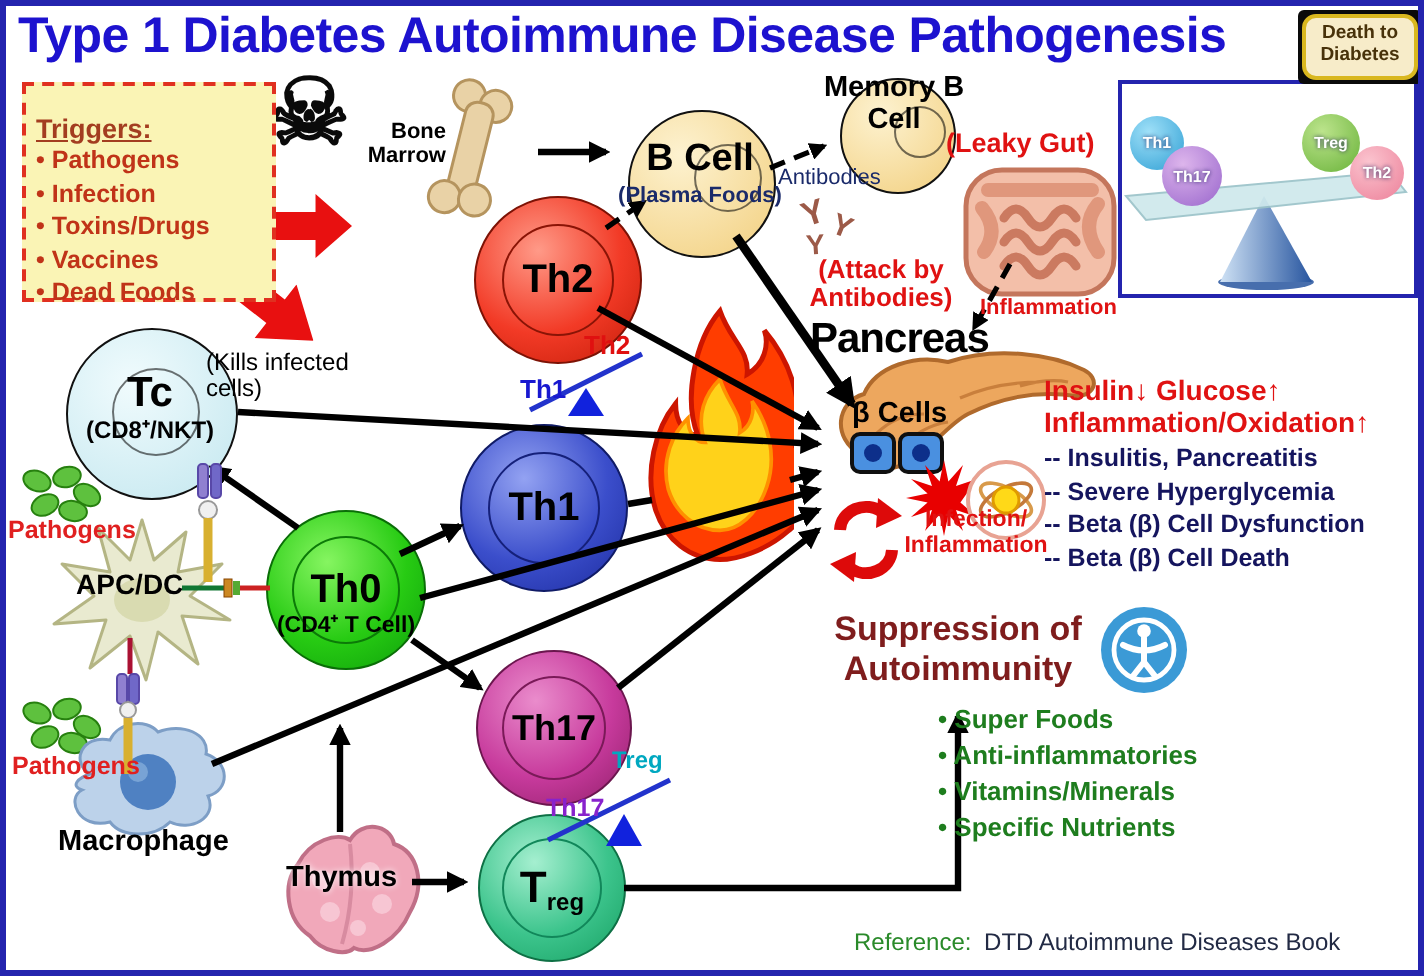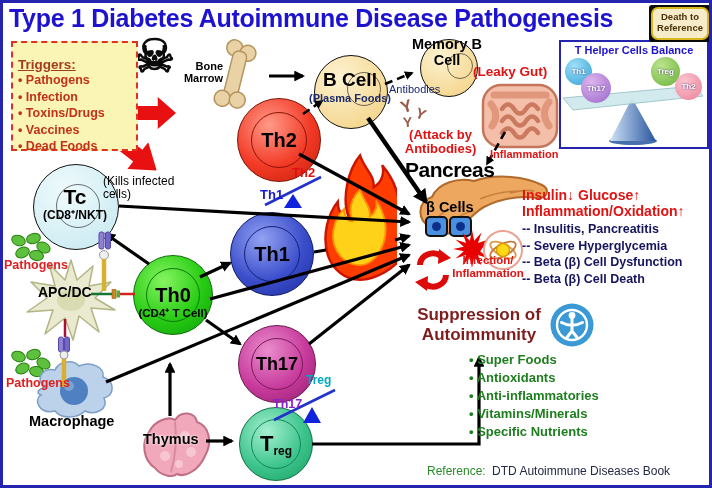--- a/index.html
+++ b/index.html
@@ -40,21 +40,21 @@
         clip-path:polygon(0% 28%,52% 28%,52% 0%,100% 50%,52% 100%,52% 72%,0% 72%);}
   .ylet{position:absolute;font-weight:bold;color:#9c5a48;}
 </style>
 </head>
 <body>
 
 <div id="canvas">
 
   <div id="title" class="lbl">Type 1 Diabetes Autoimmune Disease Pathogenesis</div>
   <div id="badge" class="abs">
-    <div class="inner">Death to Reference</div>
+    <div class="inner">Death to Diabetes</div>
   </div>
 
   <div id="triggers" class="abs">
     <div class="t-title">Triggers:</div>
     <div class="t-item">Pathogens</div>
     <div class="t-item">Infection</div>
     <div class="t-item">Toxins/Drugs</div>
     <div class="t-item">Vaccines</div>
     <div class="t-item">Dead Foods</div>
   </div>
@@ -95,21 +95,20 @@
 
   <div class="lbl" style="left:470px;top:62px;width:100px;font-size:13.5px;color:#e01212">(Leaky Gut)</div>
   <svg class="icon" style="left:477px;top:79px" width="80" height="68" viewBox="0 0 80 68">
     <rect x="3" y="3" width="74" height="62" rx="18" fill="#f3bfa9" stroke="#c4765c" stroke-width="2.5"></rect>
     <path d="M14,13 h52 M11,22 q9,11 1,22 M69,20 q-9,11 0,24" stroke="#e0977c" stroke-width="7" fill="none" stroke-linecap="round"></path>
     <path d="M22,27 q6,-9 12,0 t12,0 t12,0 M22,39 q6,-9 12,0 t12,0 t12,0 M22,51 q6,-9 12,0 t12,0 t12,0" stroke="#cb7a60" stroke-width="4.5" fill="none" stroke-linecap="round"></path>
   </svg>
   <div class="lbl" style="left:487px;top:145px;font-size:11px;color:#e01212">Inflammation</div>
 
   <div id="balancebox" class="abs">
-    <div style="position:absolute;left:0;top:2px;width:100%;text-align:center;font-size:11px;font-weight:bold;color:#1d12cf">T Helper Cells Balance</div>
     <svg style="position:absolute;left:0;top:0" width="146" height="105" viewBox="0 0 146 105">
       <defs>
         <linearGradient id="coneg" x1="0" y1="0" x2="1" y2="0">
           <stop offset="0" stop-color="#cfe2f5"></stop>
             <stop offset="1" stop-color="#27559f"></stop>
         </linearGradient>
       </defs>
       <ellipse cx="72" cy="99" rx="24" ry="4" fill="#27559f" opacity="0.85"></ellipse>
       <polygon points="71,56 49,99 95,99" fill="url(#coneg)"></polygon>
       <polygon points="2,56 134,44 142,54 12,68" fill="#cfe9ec" opacity="0.92" stroke="#9bc3c9" stroke-width="1"></polygon>
@@ -208,21 +207,20 @@
   <div class="lbl" style="left:402px;top:302px;width:148px;text-align:center;font-size:17px;color:#7f1d1d;line-height:1.18">Suppression of Autoimmunity</div>
   <svg class="topicon" style="left:546px;top:299px" width="46" height="46" viewBox="0 0 46 46">
     <circle cx="23" cy="23" r="21.5" fill="#3b9ad6"></circle>
     <circle cx="23" cy="23" r="15" fill="none" stroke="#fff" stroke-width="2.4"></circle>
     <circle cx="23" cy="13.5" r="3.4" fill="#fff"></circle>
     <path d="M12.5,20.5 Q23,26 33.5,20.5" fill="none" stroke="#fff" stroke-width="3" stroke-linecap="round"></path>
     <path d="M23,17 L23,29 M23,29 L17.5,36 M23,29 L28.5,36" stroke="#fff" stroke-width="3" stroke-linecap="round" fill="none"></path>
   </svg>
   <div class="abs" style="left:466px;top:348px;z-index:7">
     <div style="font-size:13px;font-weight:bold;color:#1e7d1e;line-height:18px" class="supitem">• Super Foods</div>
-    <div style="font-size:13px;font-weight:bold;color:#1e7d1e;line-height:18px" class="supitem">• Antioxidants</div>
     <div style="font-size:13px;font-weight:bold;color:#1e7d1e;line-height:18px" class="supitem">• Anti-inflammatories</div>
     <div style="font-size:13px;font-weight:bold;color:#1e7d1e;line-height:18px" class="supitem">• Vitamins/Minerals</div>
     <div style="font-size:13px;font-weight:bold;color:#1e7d1e;line-height:18px" class="supitem">• Specific Nutrients</div>
   </div>
 
   <div class="abs" style="left:424px;top:461px;font-size:12px;z-index:7">
     <span style="color:#2a8a2a">Reference:</span>
     <span style="color:#222a44;margin-left:3px">DTD Autoimmune Diseases Book</span>
   </div>
 

